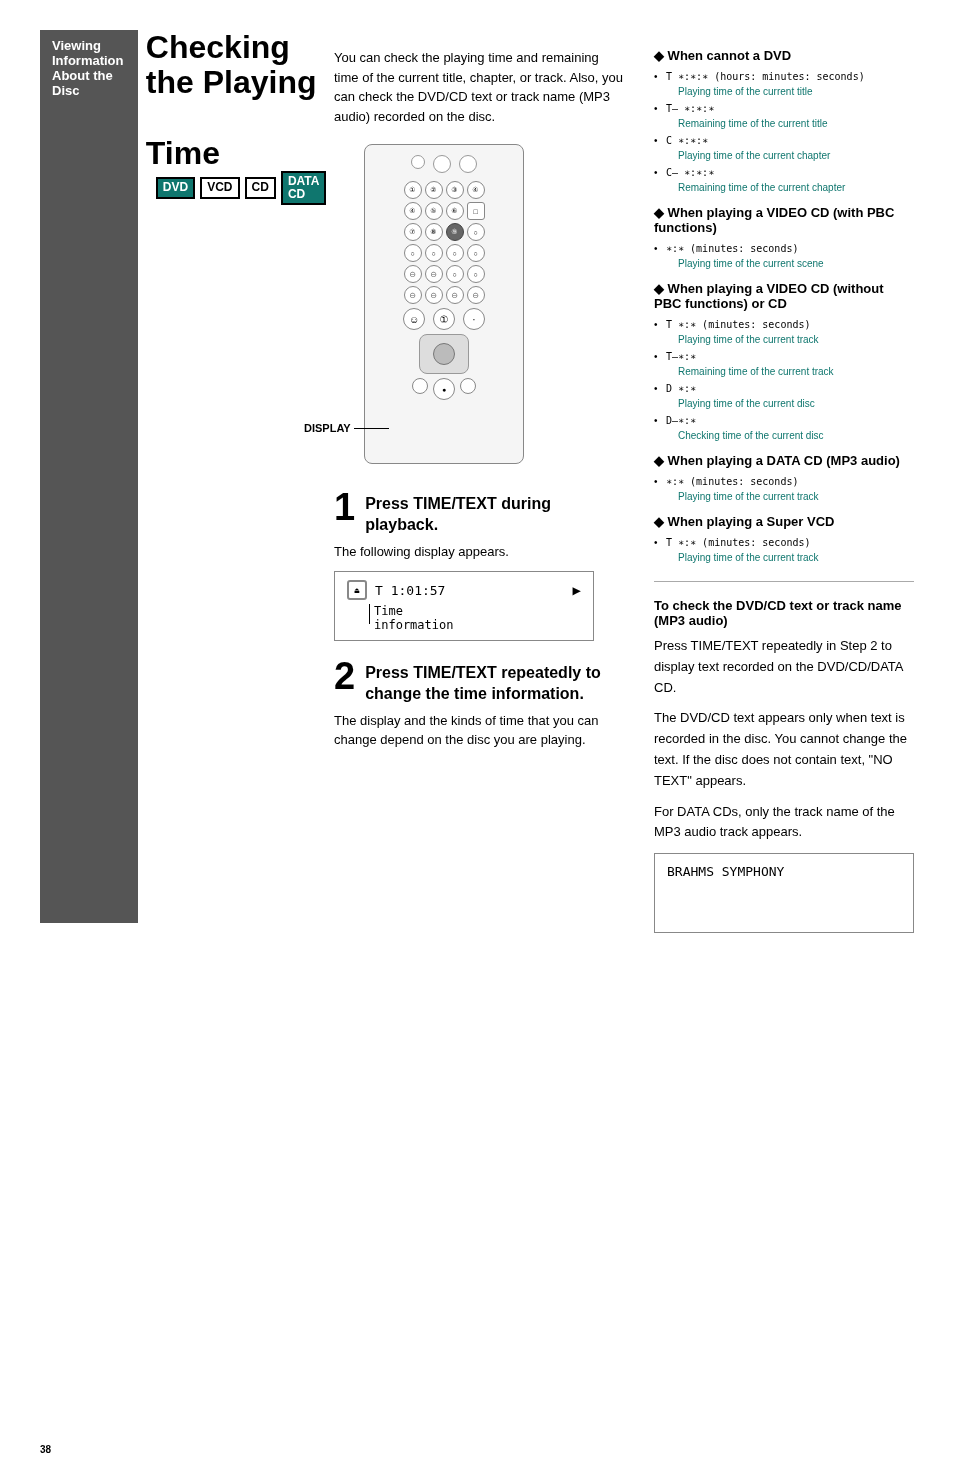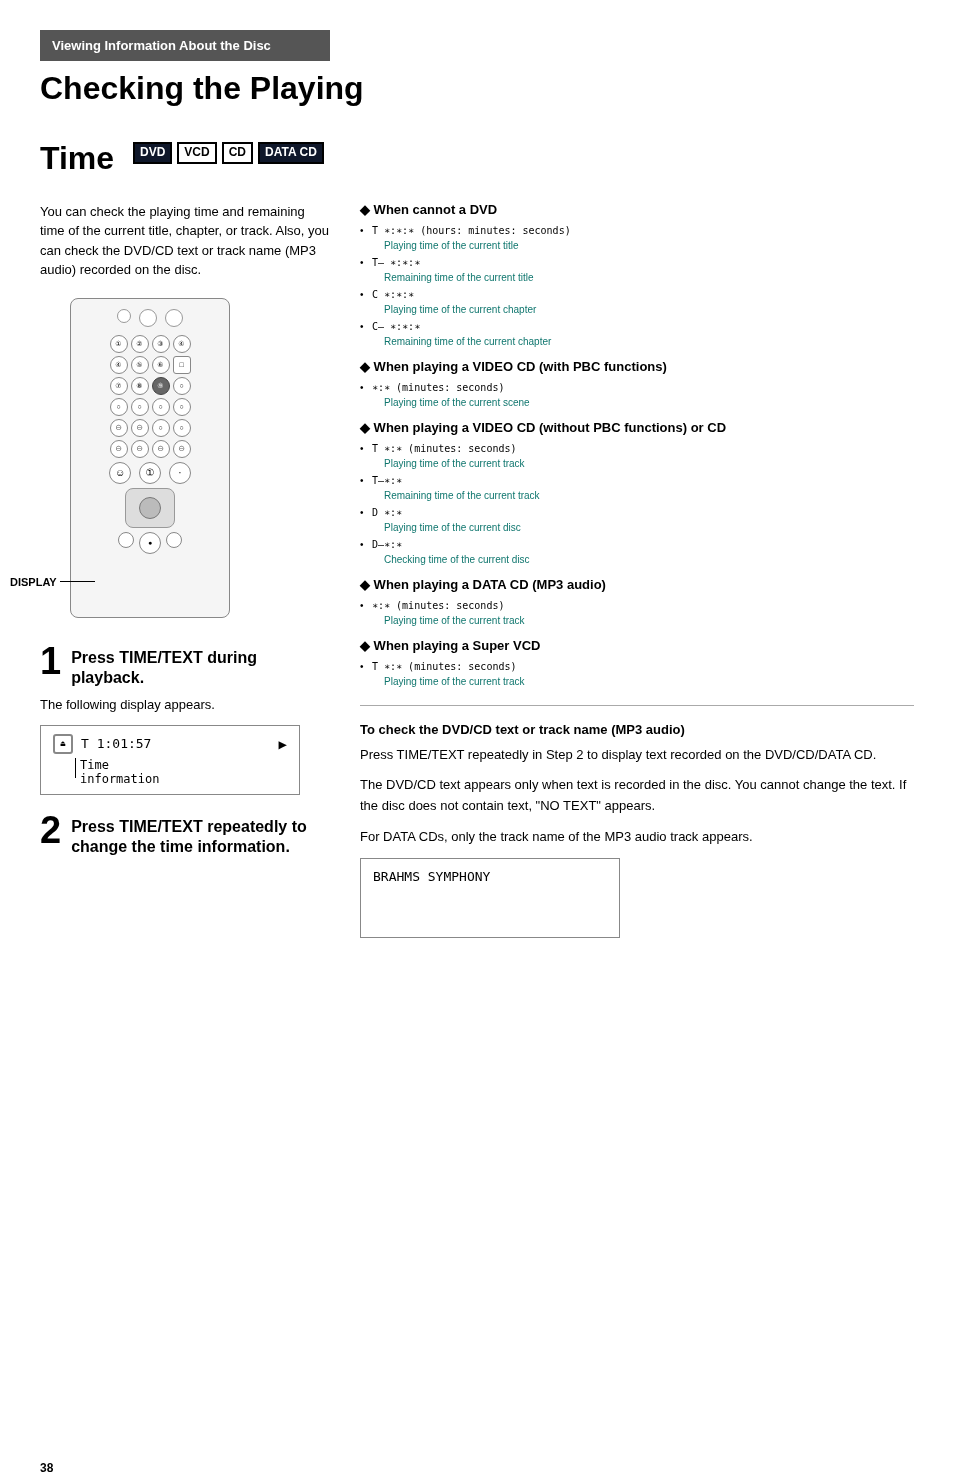--- a/index.html
+++ b/index.html
@@ -8,21 +8,22 @@
       font-family: Arial, Helvetica, sans-serif;
       font-size: 13px;
       color: #000;
       width: 954px;
       min-height: 1483px;
       position: relative;
     }
     .page {
       padding: 30px 40px 40px 40px;
       display: flex;
-      flex-direction: column;
+      flex-direction: row;
+      gap: 8px;
     }
     
     .breadcrumb-box {
       background: #555;
       color: #fff;
       font-weight: bold;
       font-size: 13px;
       padding: 8px 12px;
       width: 290px;
       margin-bottom: 10px;
@@ -41,23 +42,22 @@
       margin-bottom: 16px;
       align-items: center;
     }
     .badge {
       border: 2px solid #000;
       font-size: 12px;
       font-weight: bold;
       padding: 2px 5px;
     }
     .badge.filled {
-      background: #0f172a;
+      background: #0f766e;
       color: #fff;
-      text-align: center;
     }
     
     .content-area {
       display: flex;
       gap: 30px;
     }
     .left-col {
       width: 290px;
       flex-shrink: 0;
     }
@@ -225,24 +225,24 @@
       padding: 10px 12px;
       width: 260px;
       min-height: 80px;
       font-family: monospace;
       font-size: 13px;
       background: #fff;
     }
     
     .page-number {
       position: absolute;
-      bottom: 8px;
+      bottom: 28px;
       left: 40px;
       font-weight: bold;
-      font-size: 12px;
+      font-size: 10px;
     }
     
     .remote-wrapper {
       position: relative;
       display: inline-block;
       margin-left: 20px;
     }
   </style>
 </head>
 <body>
@@ -391,20 +391,21 @@
             <span style="font-size:12px;">Time<br>information</span>
           </div>
         </div>
       </div>
 
       <div class="step">
         <div class="step-header">
           <span class="step-number">2</span>
           <span class="step-title">Press TIME/TEXT repeatedly to change the time information.</span>
         </div>
+        <p class="step-body">The display and the kinds of time that you can change depend on the disc you are playing.</p>
       </div>
     </div>
 
     <div class="right-col">
 
       <div>
         <div class="section-header">When cannot a DVD</div>
         <ul class="bullet-list">
           <li>
             <span class="mono">T ∗:∗:∗ (hours: minutes: seconds)</span>

